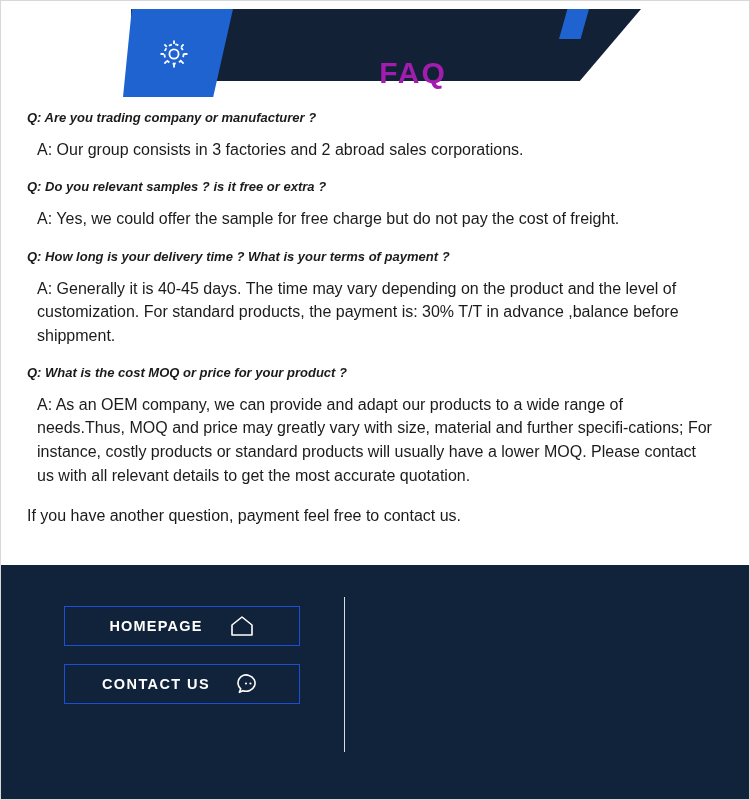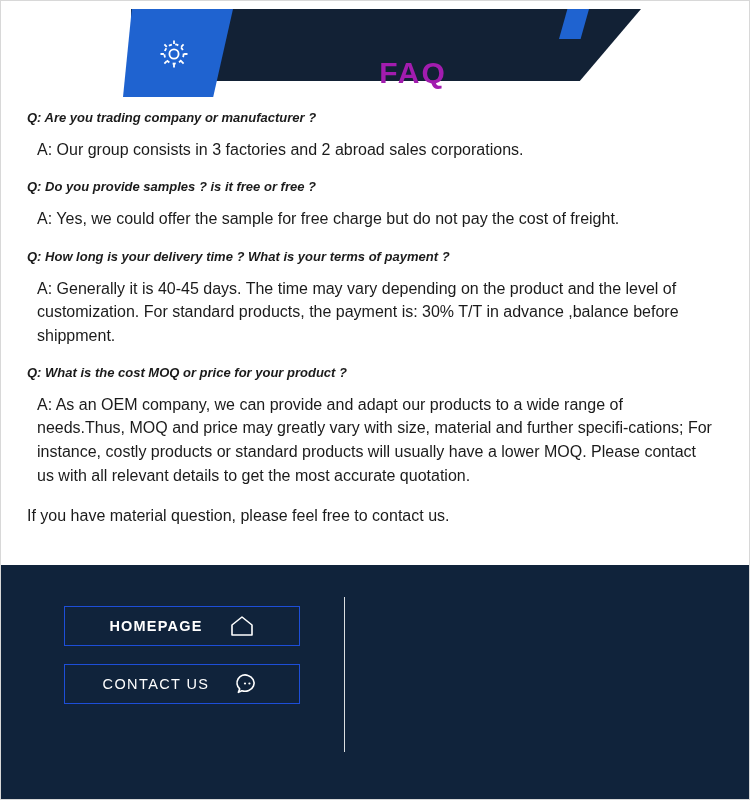--- a/index.html
+++ b/index.html
@@ -125,21 +125,21 @@
     align-items: center;
     justify-content: center;
     gap: 26px;
     color: #ffffff;
     font-size: 14.5px;
     letter-spacing: 1.2px;
     font-weight: bold;
     cursor: pointer;
   }
   .btn-home { top: 41px; }
-  .btn-contact { top: 99px; font-weight: normal; letter-spacing: 1.4px; text-align: center; }
+  .btn-contact { top: 99px; font-weight: bold; letter-spacing: 1.4px; text-align: center; }
   .divider {
     position: absolute;
     left: 343px;
     top: 32px;
     width: 1px;
     height: 155px;
     background: #ffffff;
     opacity: .85;
   }
   .icon-svg { display: block; }
@@ -168,35 +168,35 @@
   </div>
 
   <div class="content">
 
     <div class="qa">
       <p class="q">Q: Are you trading company or manufacturer ?</p>
       <p class="a">A: Our group consists in 3 factories and 2 abroad sales corporations.</p>
     </div>
 
     <div class="qa">
-      <p class="q">Q: Do you provide samples ? is it free or free ?</p>
+      <p class="q">Q: Do you relevant samples ? is it free or extra ?</p>
       <p class="a">A: Yes, we could offer the sample for free charge but do not pay the cost of freight.</p>
     </div>
 
     <div class="qa">
       <p class="q">Q: How long is your delivery time ? What is your terms of payment ?</p>
       <p class="a">A: Generally it is 40-45 days. The time may vary depending on the product and the level of customization. For standard products, the payment is: 30% T/T in advance ,balance before shippment.</p>
     </div>
 
     <div class="qa">
       <p class="q">Q: What is the cost MOQ or price for your product ?</p>
       <p class="a">A: As an OEM company, we can provide and adapt our products to a wide range of needs.Thus, MOQ and price may greatly vary with size, material and further specifi-cations; For instance, costly products or standard products will usually have a lower MOQ. Please contact us with all relevant details to get the most accurate quotation.</p>
     </div>
 
-    <div class="closing">If you have material question, please feel free to contact us.</div>
+    <div class="closing">If you have another question, payment feel free to contact us.</div>
   </div>
 
   <div class="footer">
 
     <div class="btn btn-home">
       <span>HOMEPAGE</span>
       <span>
         <svg class="icon-svg" width="26" height="24" viewBox="0 0 26 24" aria-hidden="true">
           <path d="M3 11 L13 3 L23 11 V21 H3 Z" fill="none" stroke="#ffffff" stroke-width="1.6" stroke-linejoin="round"></path>
         </svg>

